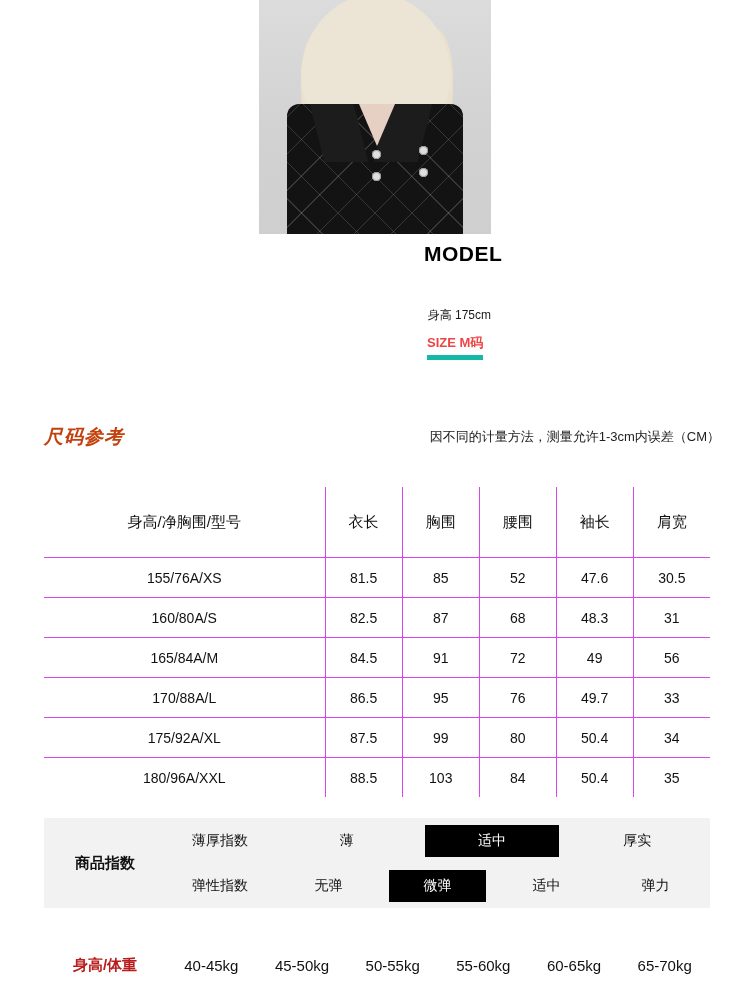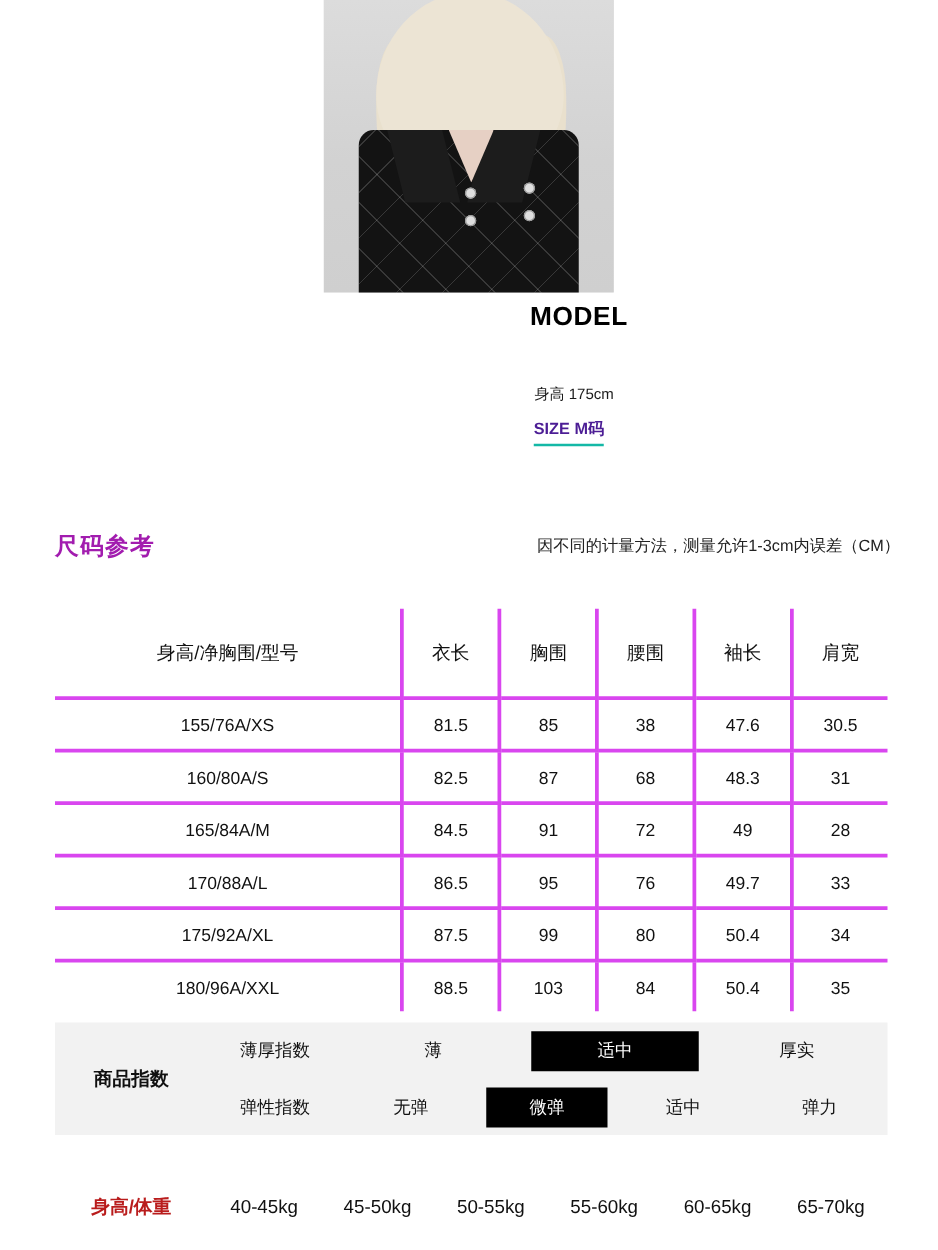--- a/index.html
+++ b/index.html
@@ -181,54 +181,55 @@
     font-size: 12px;
     color: #1a1a1a;
     text-align: right;
   }
   .size-note {
     position: absolute;
     left: 427px;
     top: 334px;
     font-size: 13px;
     font-weight: bold;
-    color: #4c1d95;
-    border-bottom: 2px solid #14b8a6;
+    color: #ef4444;
+    border-bottom: 5px solid #14b8a6;
     padding-bottom: 3px;
   }
 
   
   .size-ref-title {
     position: absolute;
     left: 44px;
     top: 424px;
     font-size: 19px;
     font-weight: bold;
-    color: #a21caf;
+    color: #c2410c;
     letter-spacing: 1px;
+    font-style: italic;
   }
   .size-ref-note {
     position: absolute;
     right: 30px;
     top: 428px;
     font-size: 13px;
     color: #222;
   }
 
   
   .size-table {
     position: absolute;
     left: 44px;
     top: 487px;
     width: 666px;
     border-collapse: collapse;
     font-size: 14px;
   }
   .size-table th, .size-table td {
-    border: 3px solid #d946ef;
+    border: 1px solid #d946ef;
     text-align: center;
     color: #111;
     font-weight: normal;
   }
   .size-table thead th {
     height: 68px;
     font-size: 15px;
   }
   .size-table tbody td {
     height: 37px;
@@ -369,39 +370,39 @@
         <th>腰围</th>
         <th>袖长</th>
         <th>肩宽</th>
       </tr>
     </thead>
     <tbody>
       <tr>
         <td>155/76A/XS</td>
         <td>81.5</td>
         <td>85</td>
-        <td>38</td>
+        <td>52</td>
         <td>47.6</td>
         <td>30.5</td>
       </tr>
       <tr>
         <td>160/80A/S</td>
         <td>82.5</td>
         <td>87</td>
         <td>68</td>
         <td>48.3</td>
         <td>31</td>
       </tr>
       <tr>
         <td>165/84A/M</td>
         <td>84.5</td>
         <td>91</td>
         <td>72</td>
         <td>49</td>
-        <td>28</td>
+        <td>56</td>
       </tr>
       <tr>
         <td>170/88A/L</td>
         <td>86.5</td>
         <td>95</td>
         <td>76</td>
         <td>49.7</td>
         <td>33</td>
       </tr>
       <tr>

